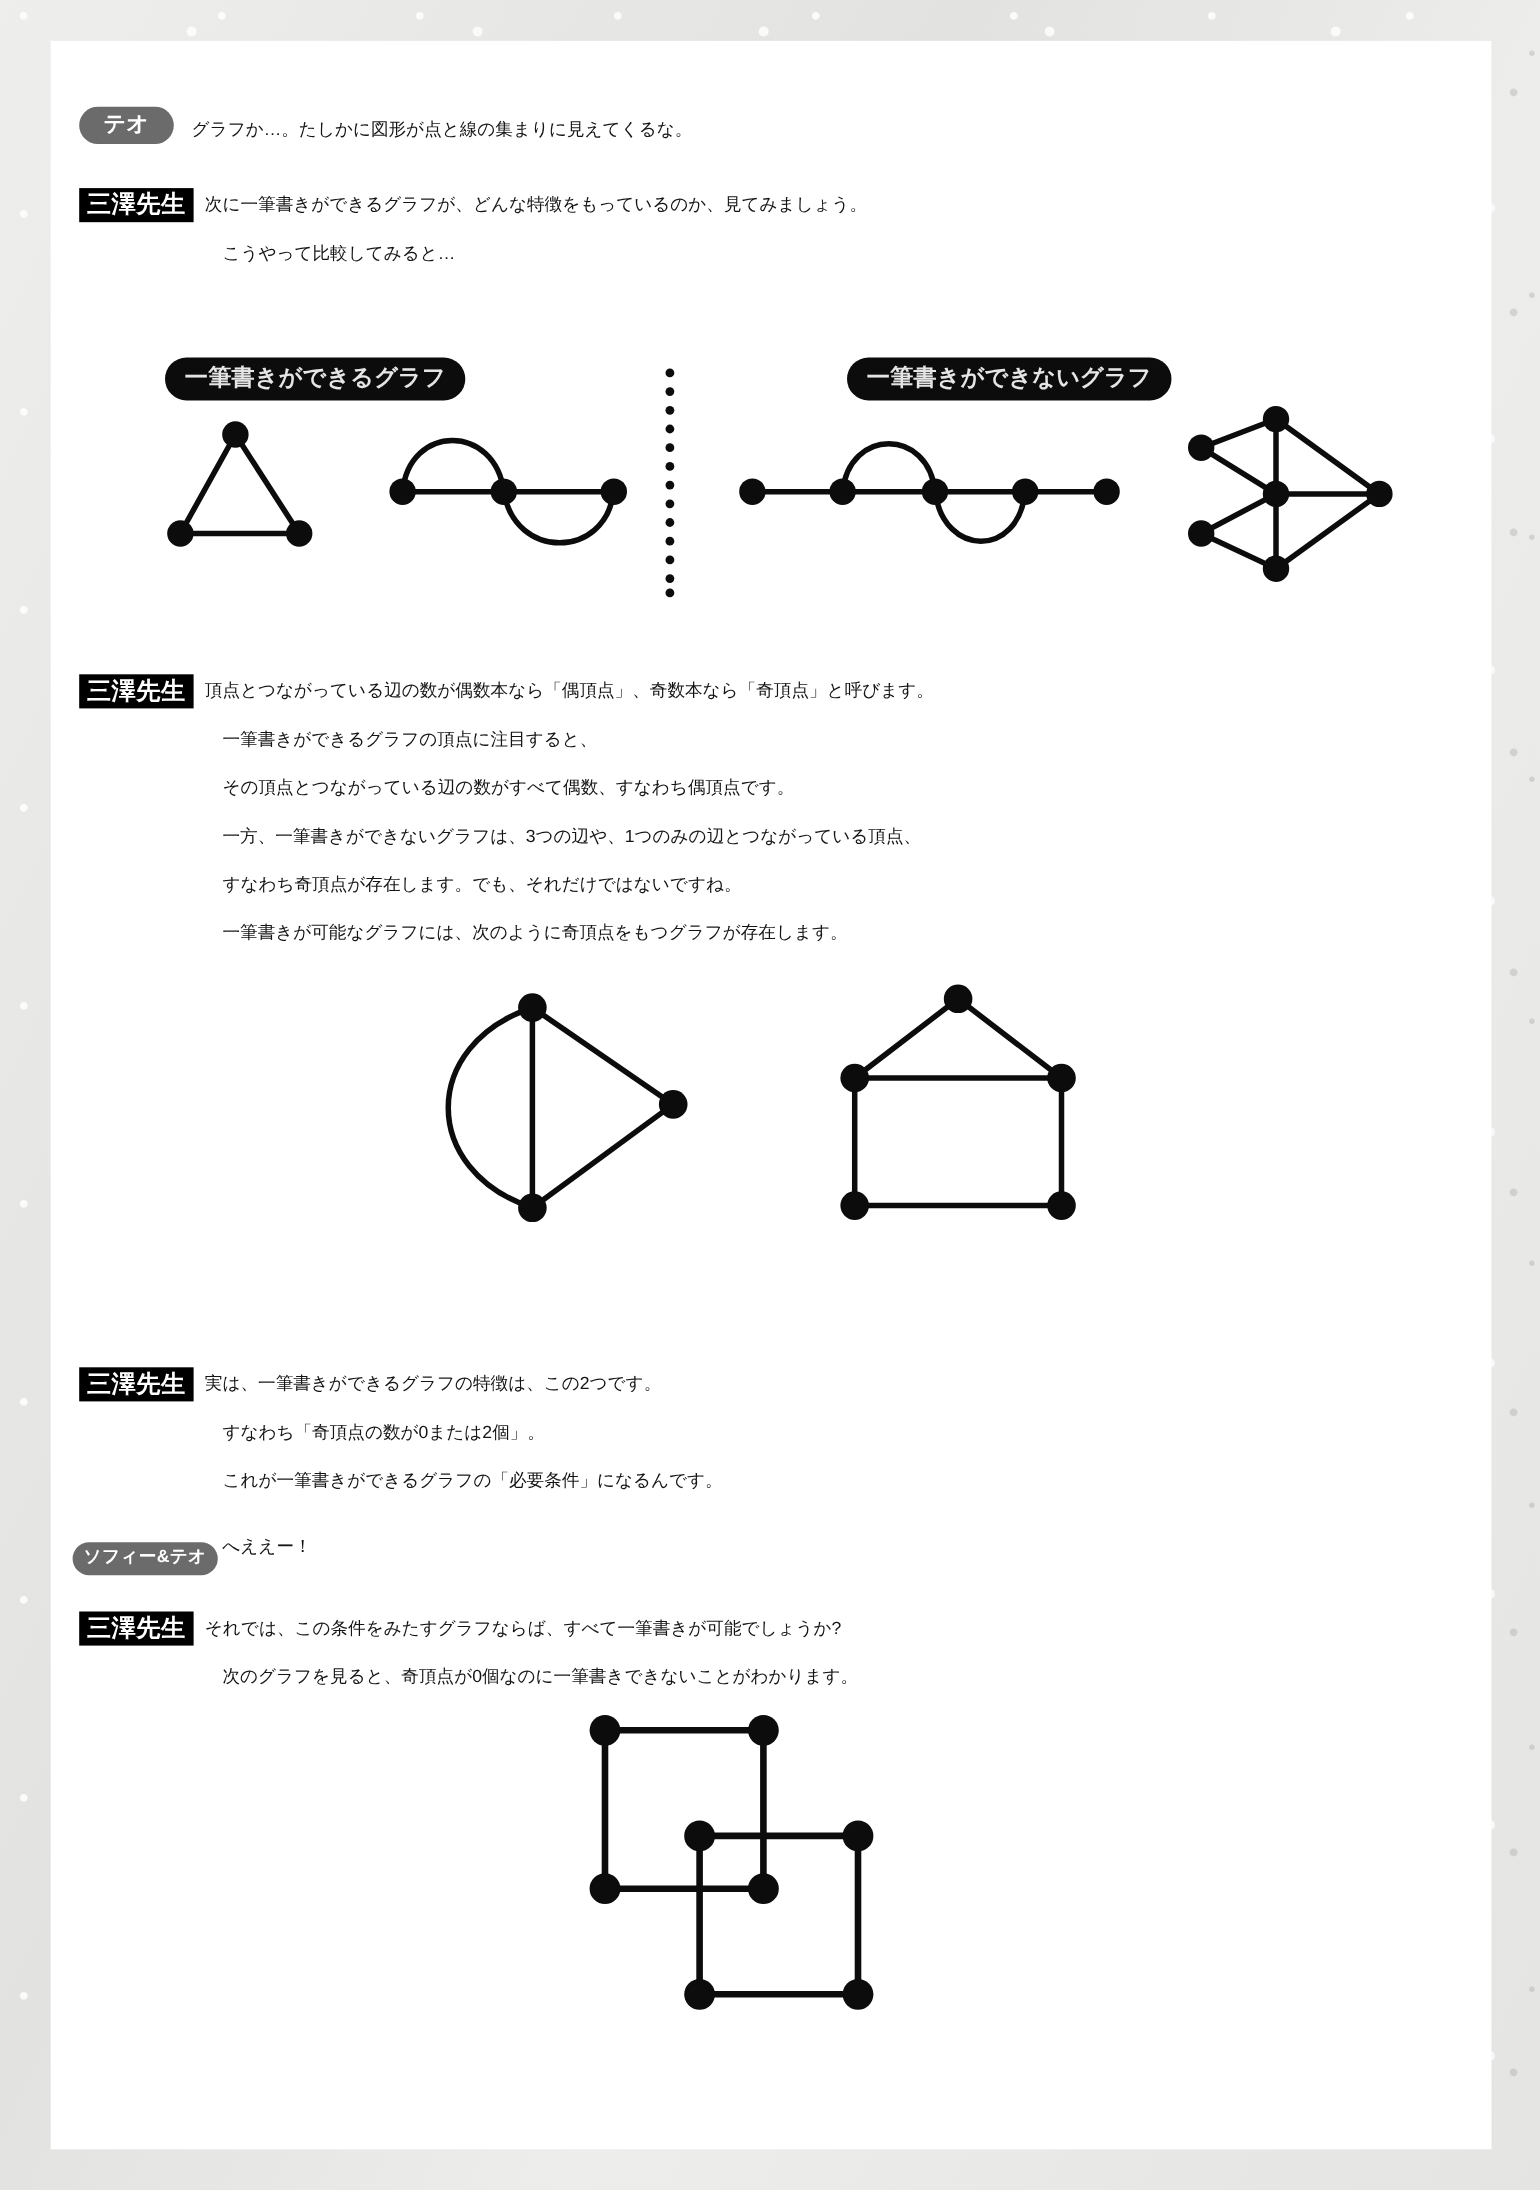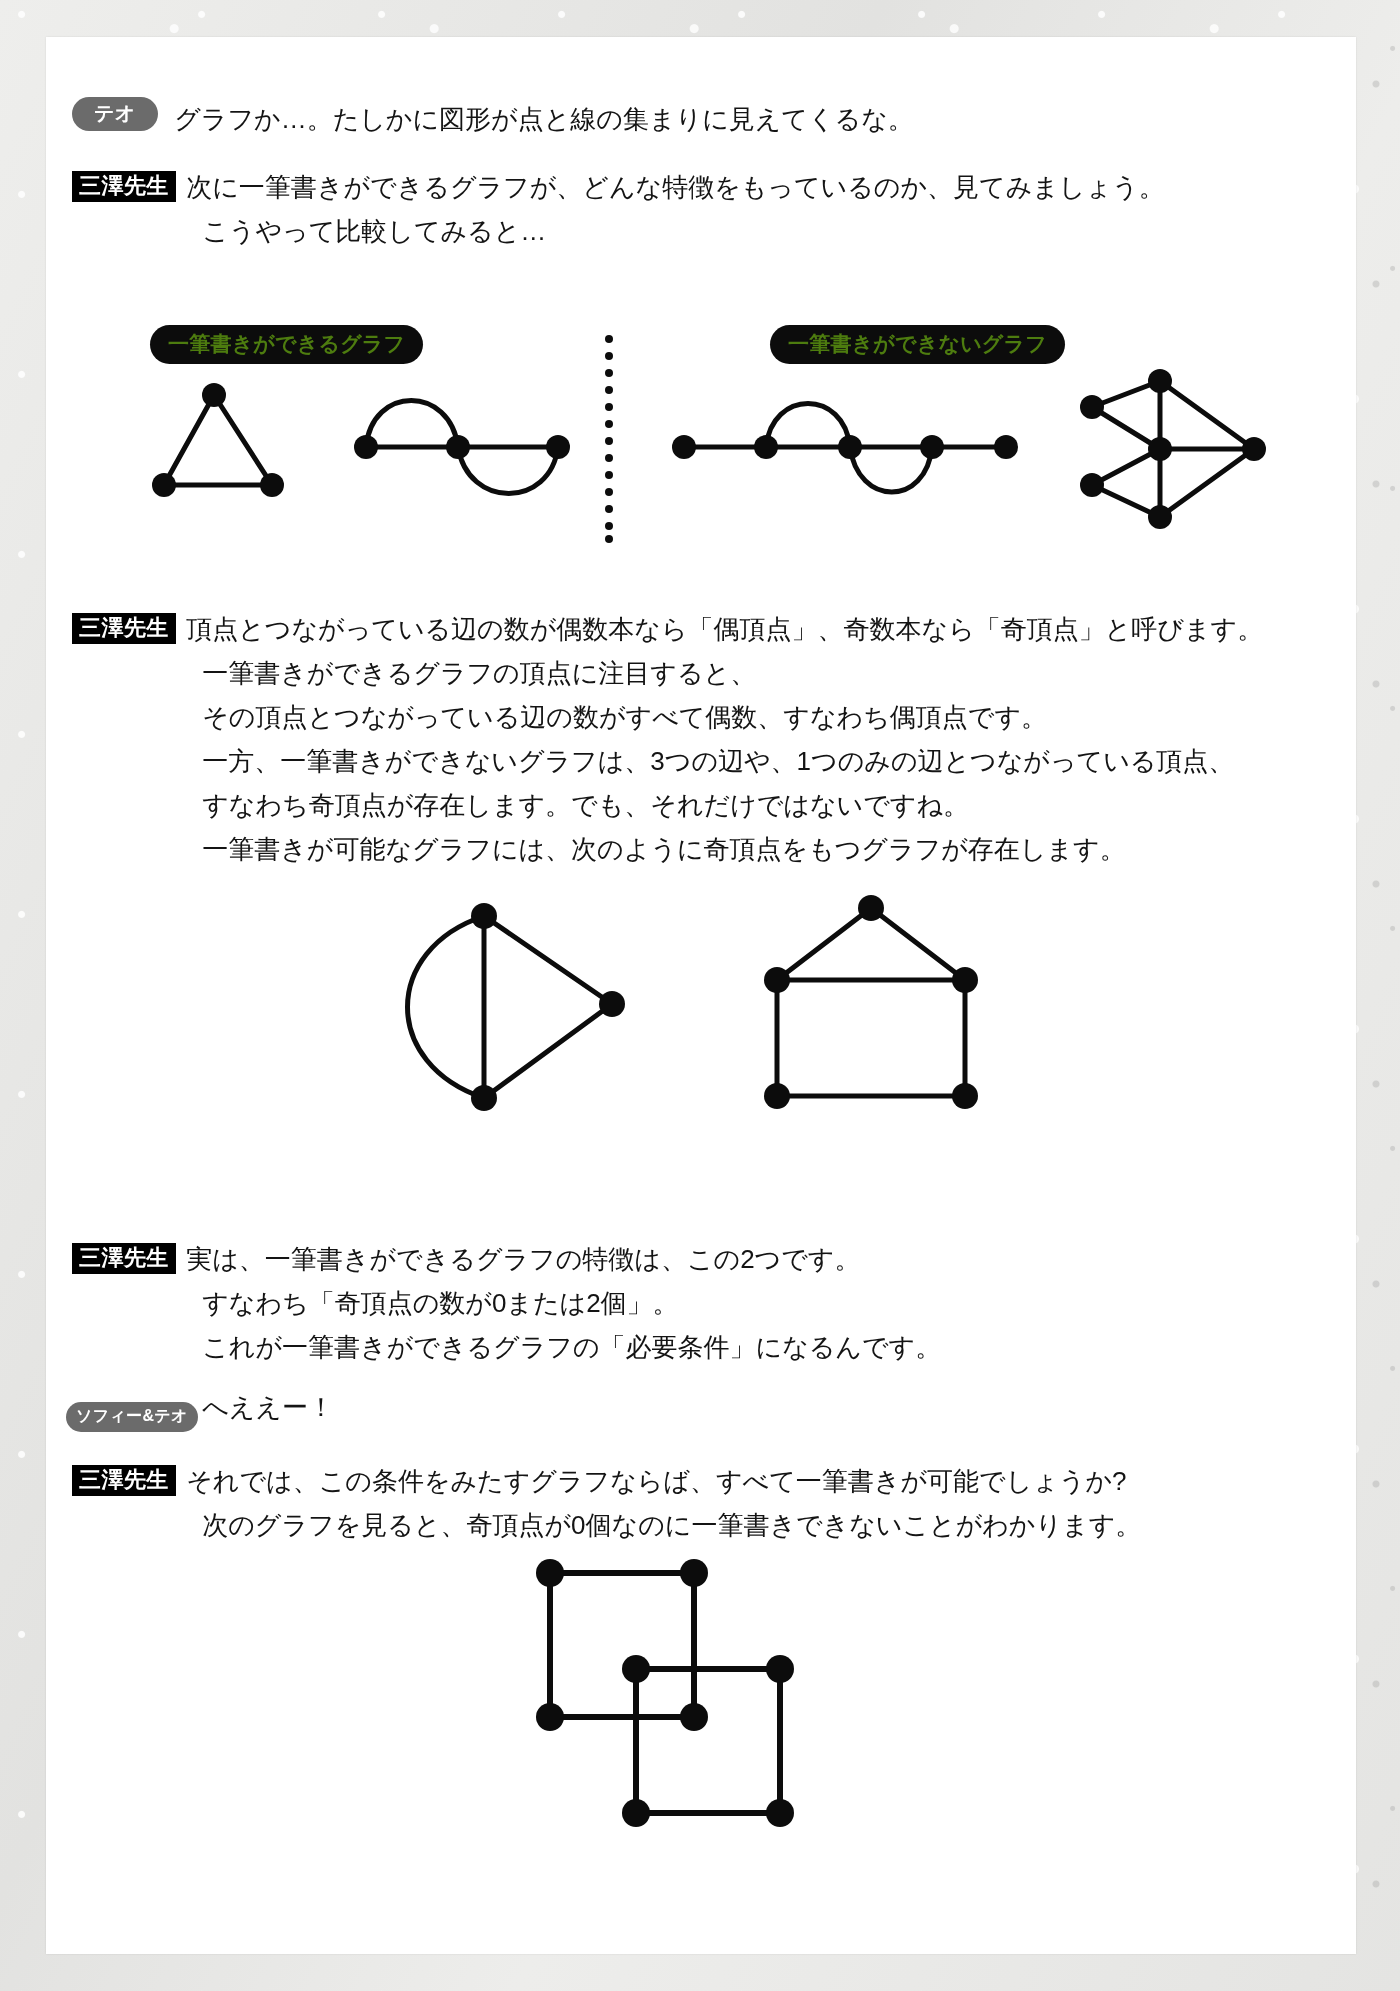--- a/index.html
+++ b/index.html
@@ -72,33 +72,33 @@
     font-size: 16px;
     padding: 6px 10px 8px 10px;
   }
 
   .lines {
     display: inline-block;
     vertical-align: top;
     color: #111111;
   }
   .line {
-    font-size: 26px;
+    font-size: 16px;
     line-height: 44px;
     white-space: nowrap;
     color: #141414;
     font-weight: 500;
   }
   .line.indent { padding-left: 16px; }
 
   
   .cap-pill {
     position: absolute;
     background: #0c0c0c;
-    color: #4d7c0f;
+    color: #e5e5e5;
     border-radius: 999px;
     font-size: 21px;
     font-weight: bold;
     line-height: 1;
     padding: 8px 18px 10px 18px;
     white-space: nowrap;
     letter-spacing: .01em;
   }
 
   

